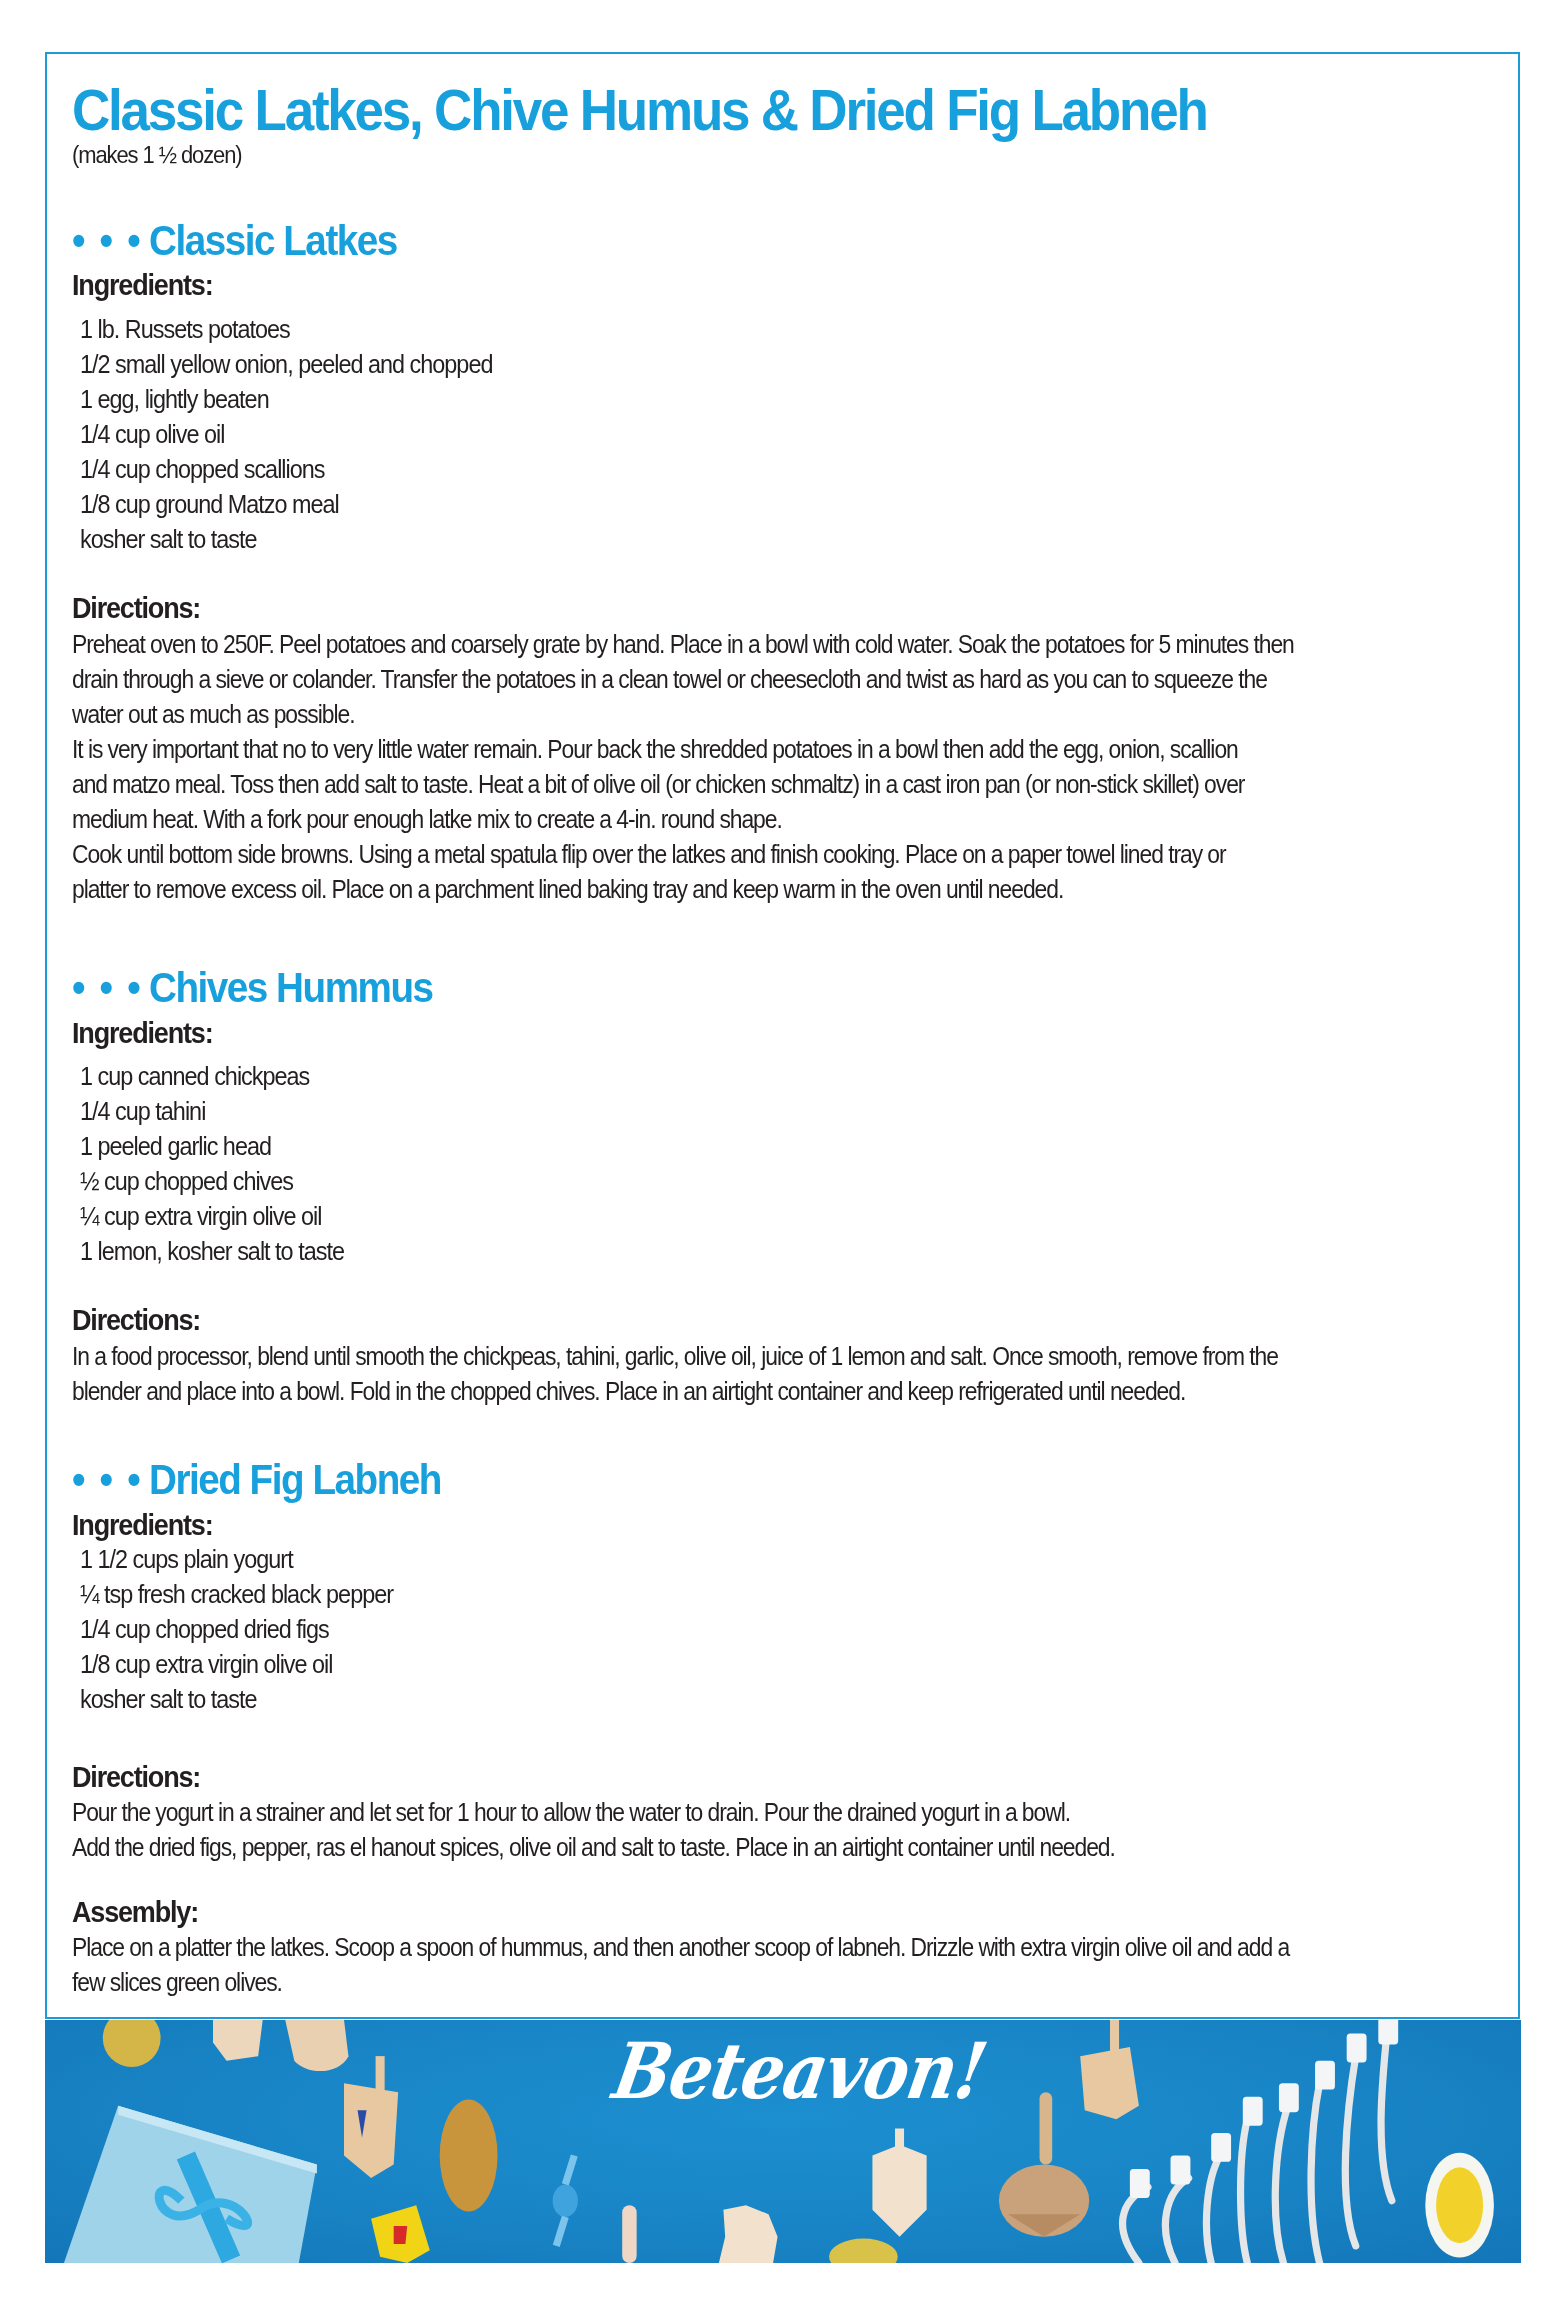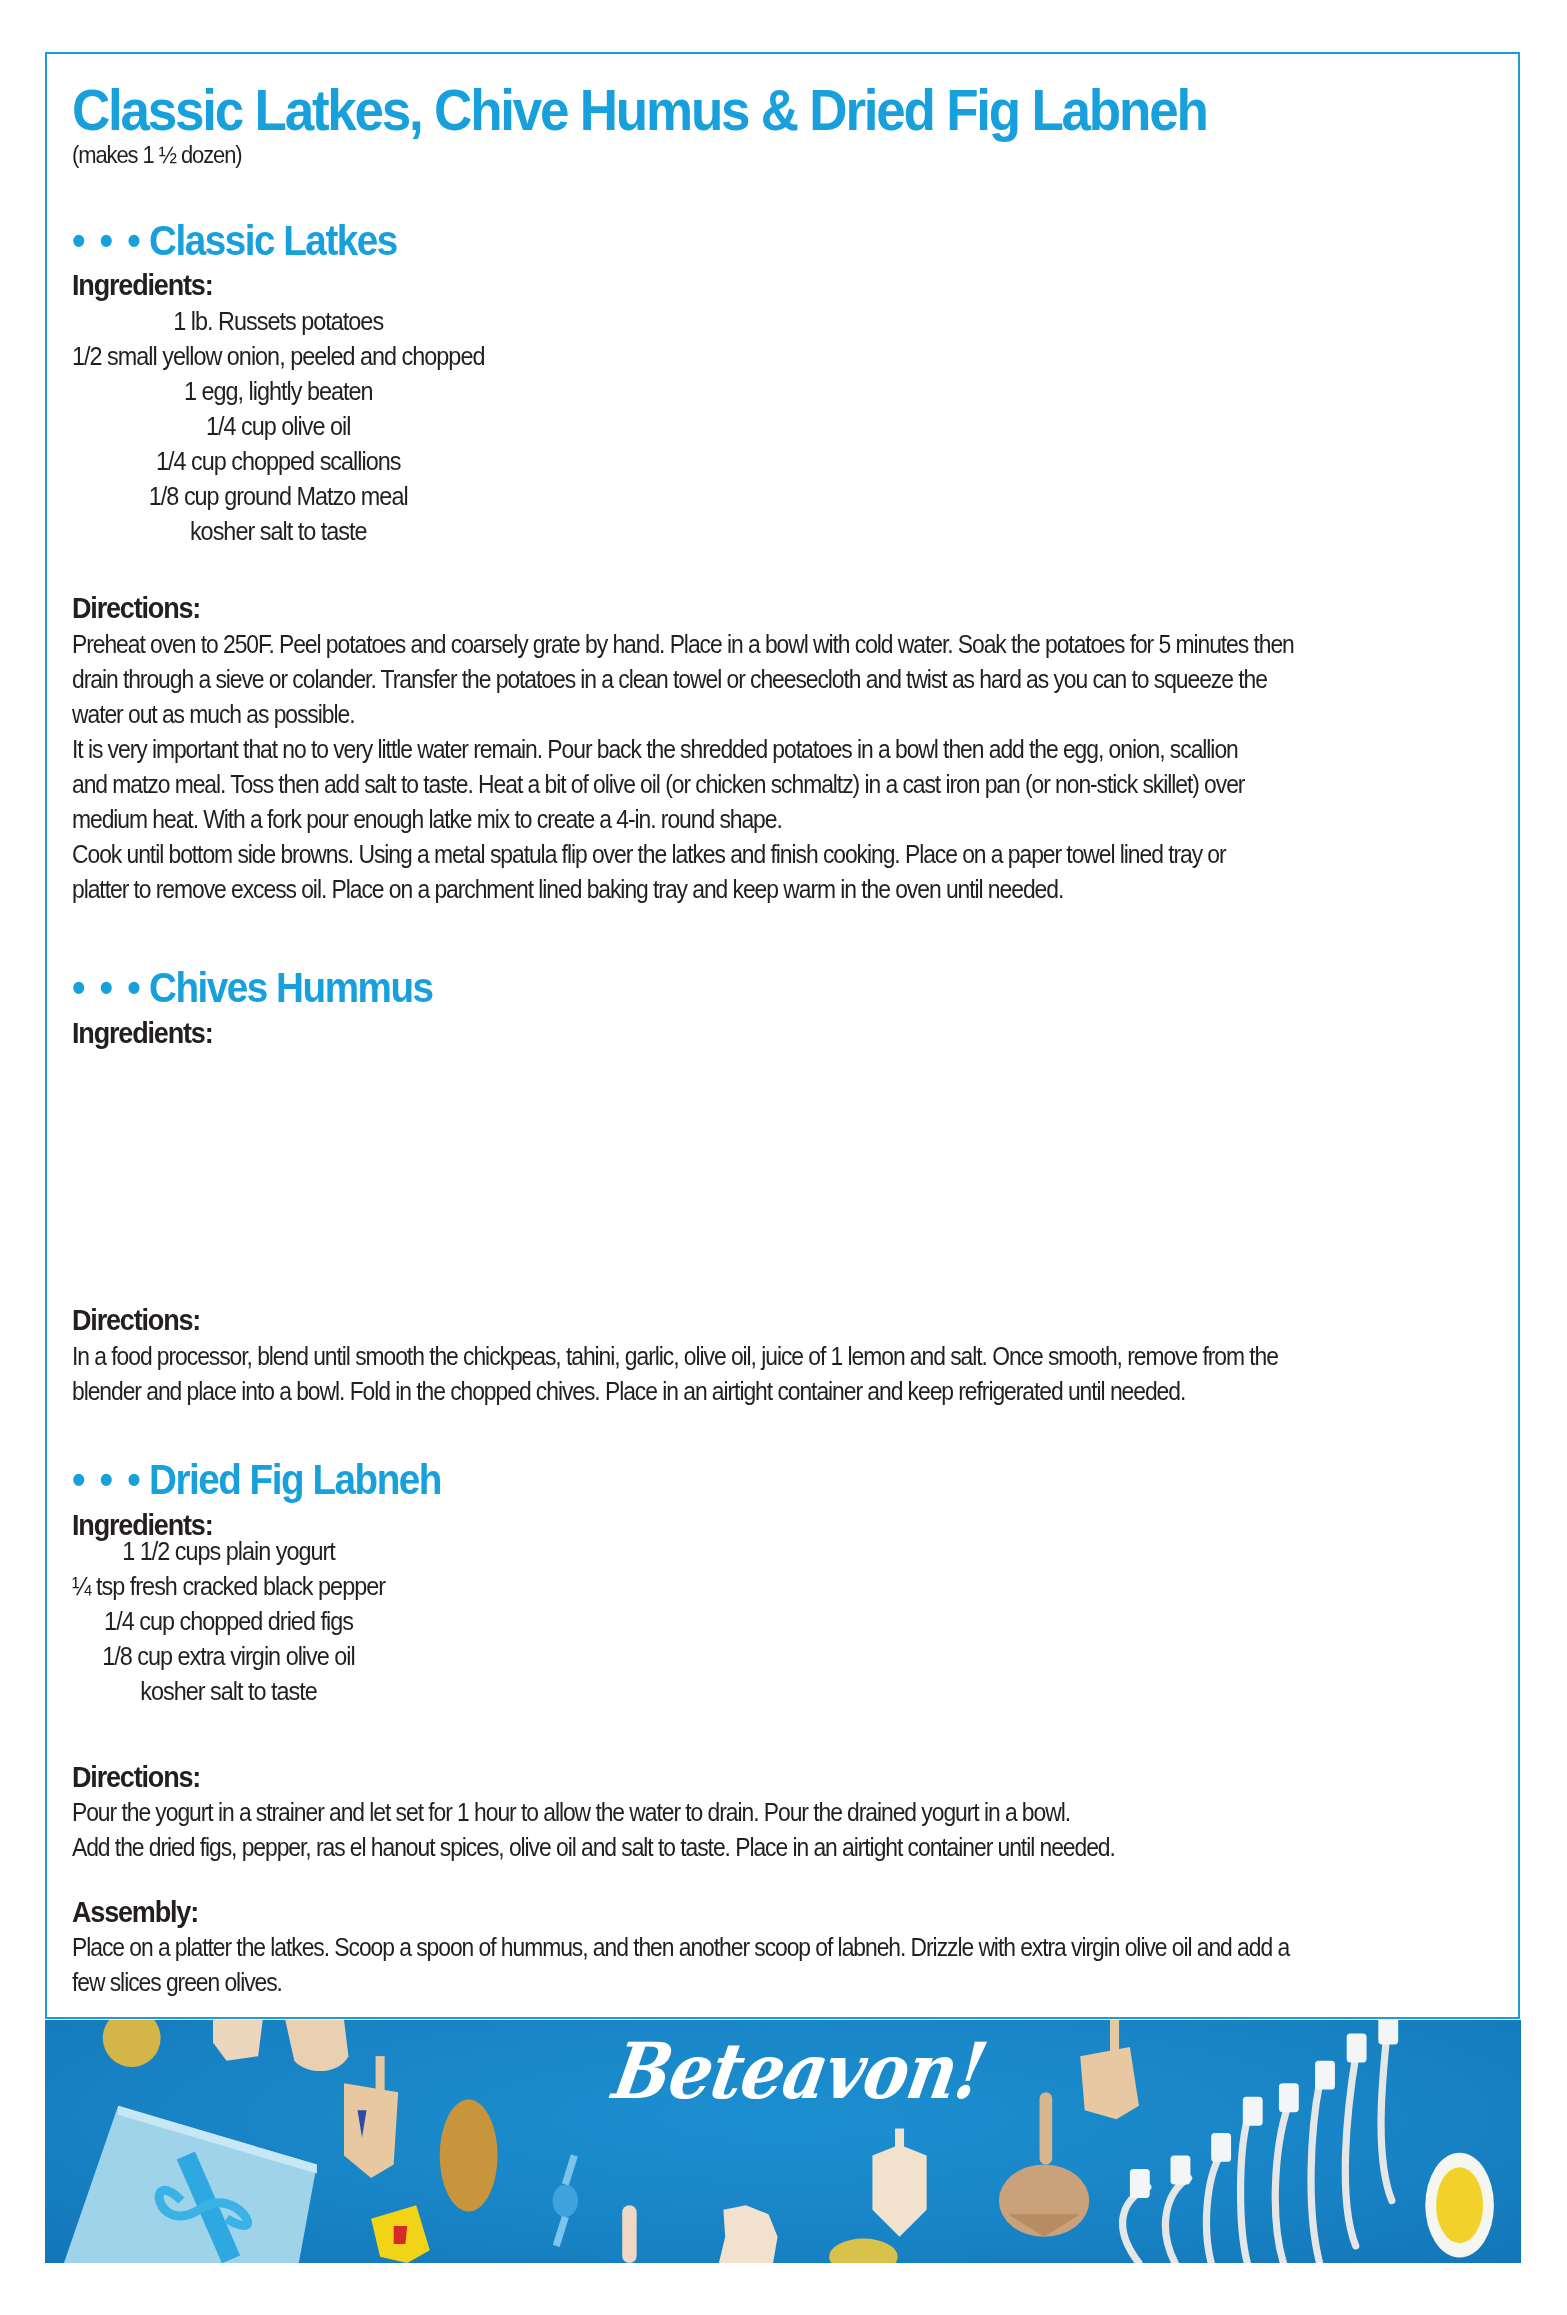--- a/index.html
+++ b/index.html
@@ -19,21 +19,21 @@
 
   .section-head { position: absolute; left: 25px; margin: 0; font-weight: bold;
                   font-size: 42px; letter-spacing: -1.6px; color: #17a0dc; line-height: 51px;
                   transform: scaleX(0.92); transform-origin: left center; white-space: nowrap; }
   .section-head .dots { letter-spacing: 1.8px; margin-right: 7.2px; }
 
   .label { position: absolute; left: 25px; margin: 0; font-weight: bold; font-size: 30px;
            letter-spacing: -1.3px; line-height: 36px; color: #231f20;
            transform: scaleX(0.9); transform-origin: left center; white-space: nowrap; }
 
-  .list { position: absolute; left: 25px; margin: 0; padding: 0; list-style: none; text-align: center; }
+  .list { position: absolute; left: 25px; margin: 8px; padding: 0; list-style: none; }
   .list li { font-size: 26px; line-height: 35px; letter-spacing: -1.1px;
              transform: scaleX(0.9); transform-origin: left center; white-space: nowrap; }
 
   .para { position: absolute; left: 25px; width: 1592px; margin: 0;
           transform: scaleX(0.88); transform-origin: left top; }
   .para p { margin: 0; font-size: 26px; line-height: 35px; letter-spacing: -1.2px; }
 
   .banner { position: absolute; left: 45px; top: 2020px; width: 1476px; height: 243px;
             background: radial-gradient(ellipse at 50% 40%, #1c8fd0 0%, #1883c4 60%, #1376b8 100%);
             overflow: hidden; }
@@ -73,20 +73,28 @@
     <p>and matzo meal. Toss then add salt to taste. Heat a bit of olive oil (or chicken schmaltz) in a cast iron pan (or non-stick skillet) over</p>
     <p>medium heat. With a fork pour enough latke mix to create a 4-in. round shape.</p>
     <p>Cook until bottom side browns. Using a metal spatula flip over the latkes and finish cooking. Place on a paper towel lined tray or</p>
     <p>platter to remove excess oil. Place on a parchment lined baking tray and keep warm in the oven until needed.</p>
   </div>
 
   <h2 class="section-head" style="top:908px">
     <span class="dots">• • •</span><span>Chives Hummus</span>
   </h2>
   <div class="label" style="top:961px">Ingredients:</div>
+  <ul class="list" style="top:997px">
+    <li>1 cup canned chickpeas</li>
+    <li>1/4 cup tahini</li>
+    <li>1 peeled garlic head</li>
+    <li>½ cup chopped chives</li>
+    <li>¼ cup extra virgin olive oil</li>
+    <li>1 lemon, kosher salt to taste</li>
+  </ul>
   <div class="label" style="top:1248px">Directions:</div>
   <div class="para" style="top:1285px">
     <p>In a food processor, blend until smooth the chickpeas, tahini, garlic, olive oil, juice of 1 lemon and salt. Once smooth, remove from the</p>
     <p>blender and place into a bowl. Fold in the chopped chives. Place in an airtight container and keep refrigerated until needed.</p>
   </div>
 
   <h2 class="section-head" style="top:1400px">
     <span class="dots">• • •</span><span>Dried Fig Labneh</span>
   </h2>
   <div class="label" style="top:1453px">Ingredients:</div>

